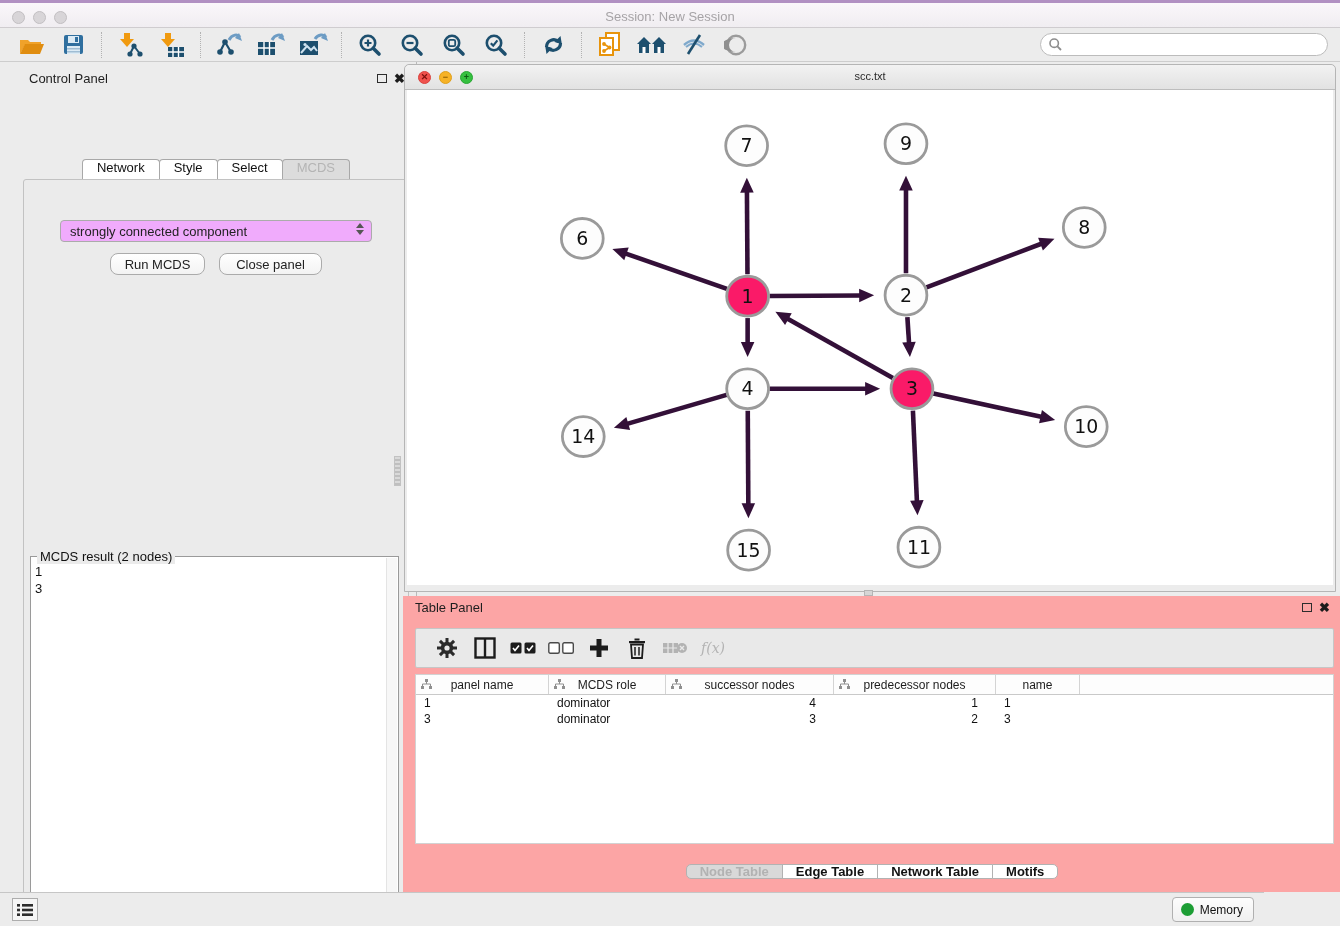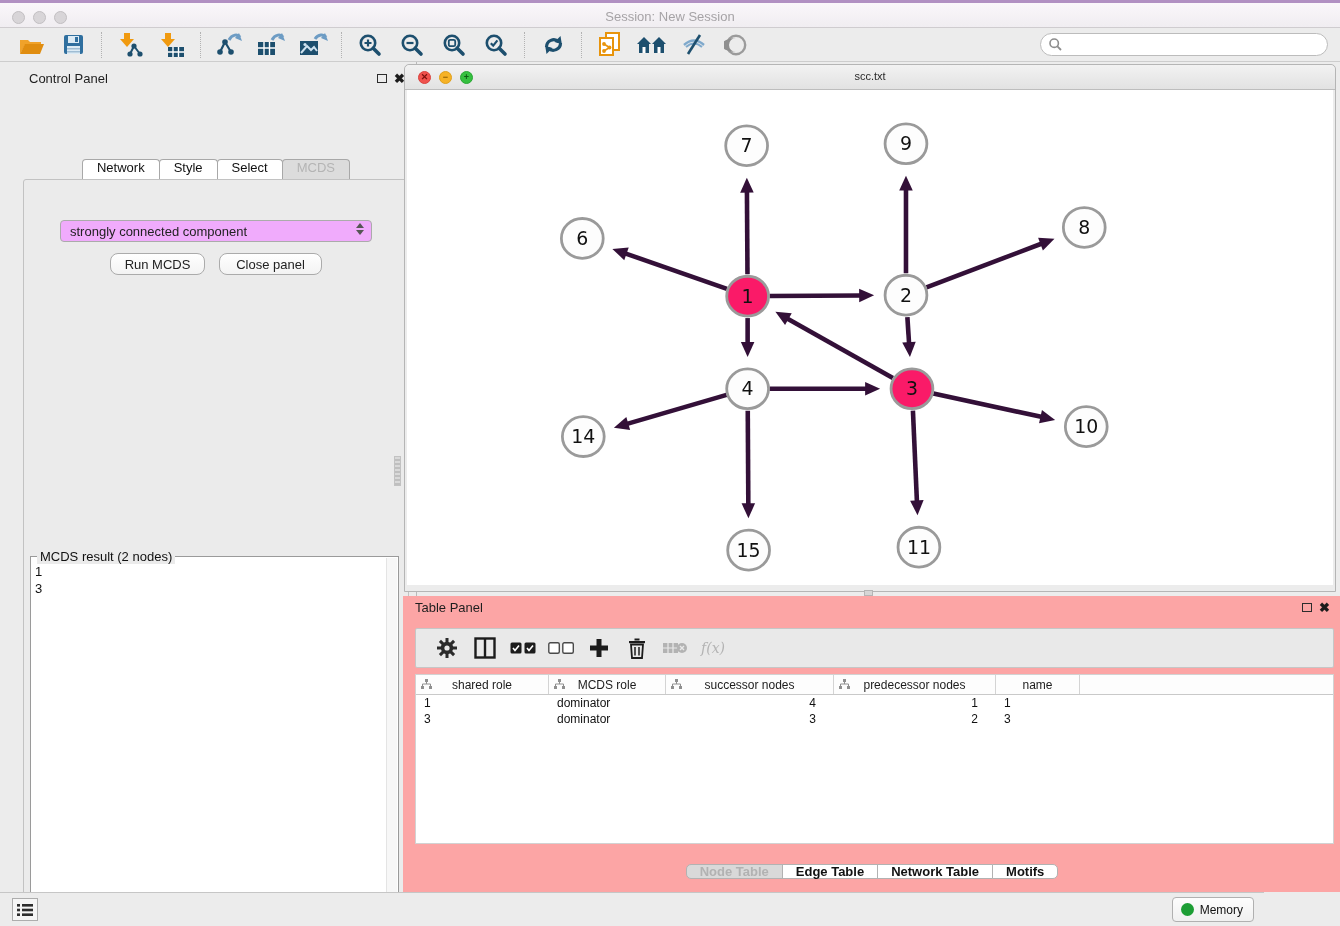--- a/index.html
+++ b/index.html
@@ -477,21 +477,21 @@
 
   <div class="ttable">
     <div class="thead">
       <div class="hcell" style="width: 133px;">
         <svg width="11" height="11">
             <rect x="4" y="0" width="3" height="3" fill="#8f8f8f"></rect>
             <rect x="0" y="7" width="3" height="3" fill="#8f8f8f"></rect>
             <rect x="8" y="7" width="3" height="3" fill="#8f8f8f"></rect>
             <path d="M5.5 3 V5 M1.5 7 V5 H9.5 V7" stroke="#8f8f8f" fill="none"></path>
           </svg>
-        <span>shared role</span>
+        <span>panel name</span>
       </div>
       <div class="hcell" style="width: 117px;">
         <svg width="11" height="11">
             <rect x="4" y="0" width="3" height="3" fill="#8f8f8f"></rect>
             <rect x="0" y="7" width="3" height="3" fill="#8f8f8f"></rect>
             <rect x="8" y="7" width="3" height="3" fill="#8f8f8f"></rect>
             <path d="M5.5 3 V5 M1.5 7 V5 H9.5 V7" stroke="#8f8f8f" fill="none"></path>
           </svg>
         <span>MCDS role</span>
       </div>

